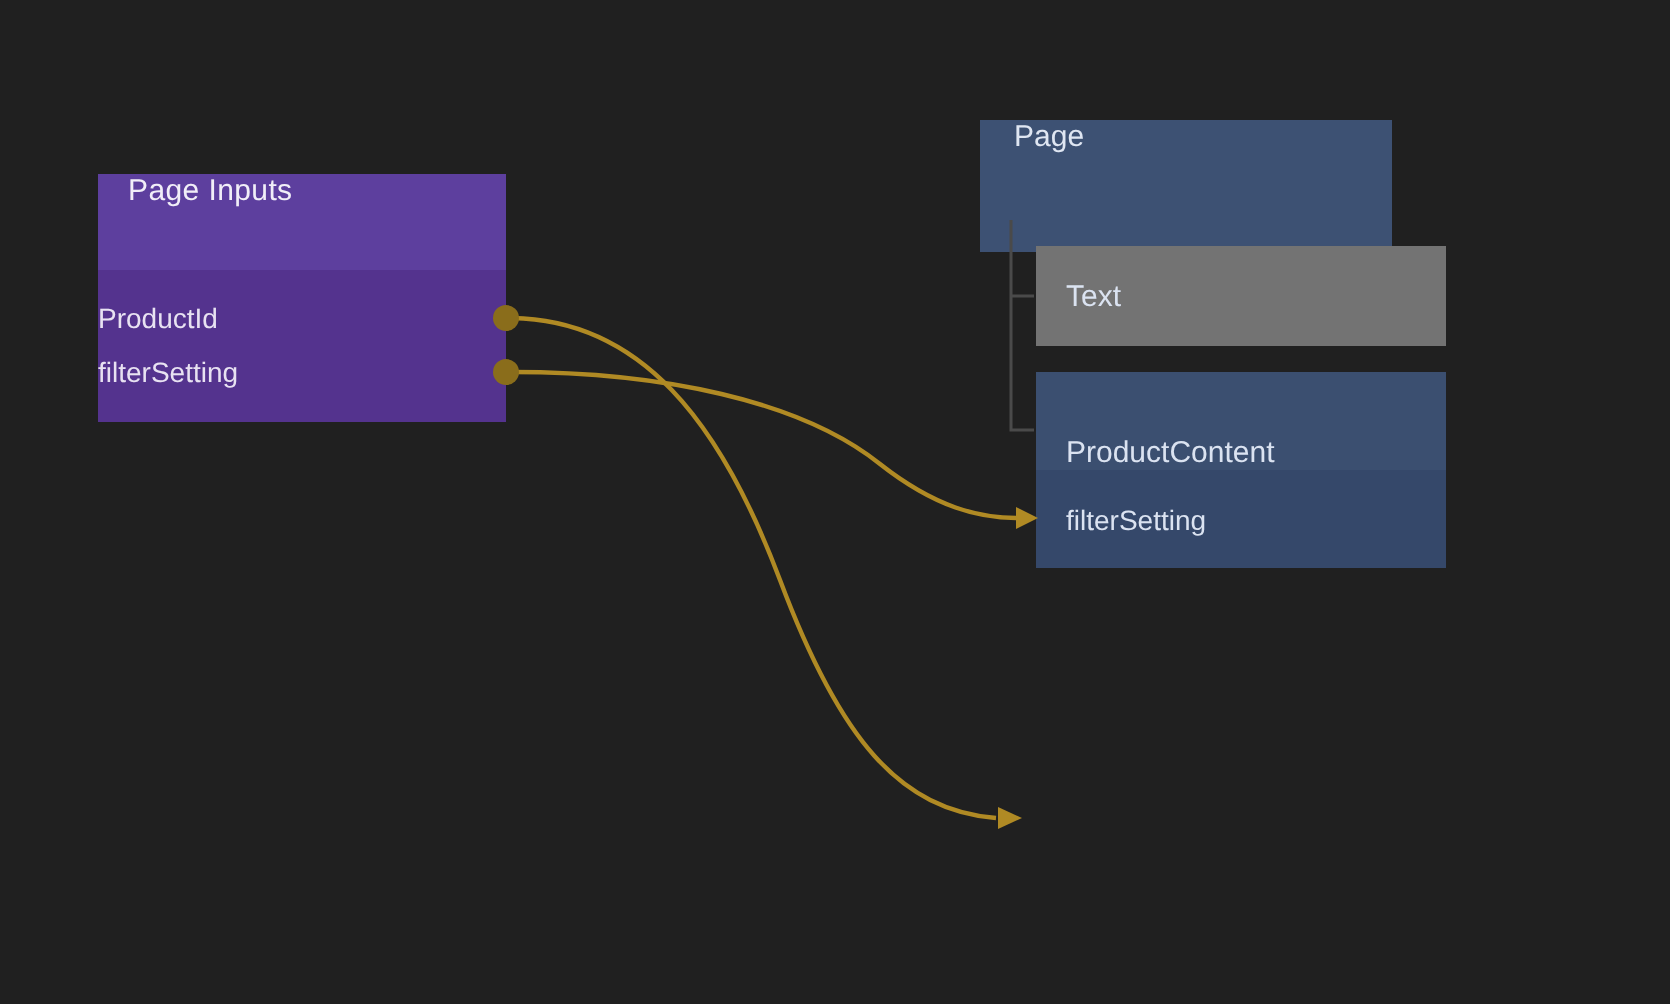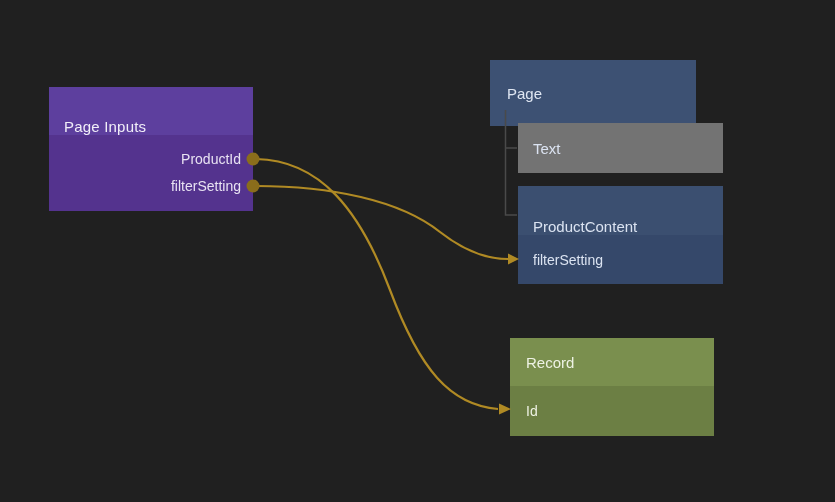--- a/index.html
+++ b/index.html
@@ -21,55 +21,54 @@
     position: absolute;
     box-sizing: border-box;
   }
 
   
   .node-inputs { left: 49px; top: 87px; width: 204px; height: 124px; }
   .inputs-header {
     height: 48px;
     background: #5d3f9e;
     display: flex;
-    align-items: flex-end;
+    align-items: flex-start;
     padding-left: 15px;
     box-sizing: border-box;
   }
   .inputs-header-title {
     color: #f1eef8;
     font-size: 15px;
     letter-spacing: 0.2px;
   }
   .inputs-body {
     height: 76px;
     background: #54338e;
     padding-top: 10px;
     box-sizing: border-box;
   }
   .port-row {
     height: 27px;
     display: flex;
     align-items: center;
-    justify-content: flex-end;
     padding-right: 12px;
     box-sizing: border-box;
   }
   .port-label {
     color: #e8e2f2;
     font-size: 14px;
   }
 
   
   .node-page { left: 490px; top: 60px; width: 206px; height: 50px; }
   .page-header {
     height: 66px;
     background: #3d5173;
     display: flex;
-    align-items: center;
+    align-items: flex-start;
     padding-left: 17px;
     box-sizing: border-box;
   }
   .page-header-title {
     color: #dfe6f2;
     font-size: 15px;
   }
 
   .node-text { left: 518px; top: 123px; width: 205px; height: 50px; }
   .text-header {
@@ -192,28 +191,20 @@
 
   <div class="node node-productcontent">
     <div class="pc-header">
       <span class="pc-header-title">ProductContent</span>
     </div>
     <div class="pc-body">
       <span class="pc-field">filterSetting</span>
     </div>
   </div>
 
-  <div class="node node-record">
-    <div class="record-header">
-      <span class="record-header-title">Record</span>
-    </div>
-    <div class="record-body">
-      <span class="record-field">Id</span>
-    </div>
-  </div>
 
   <svg id="edges" viewBox="0 0 835 502" xmlns="http://www.w3.org/2000/svg">
 
     <g>
       <path class="tree-line" d="M 505.5 110 L 505.5 215 L 517 215"></path>
       <path class="tree-line" d="M 505.5 148 L 517 148"></path>
     </g>
 
     <g>
       <path class="edge-path" d="M 256 186 C 330 186, 400 200, 440 232

